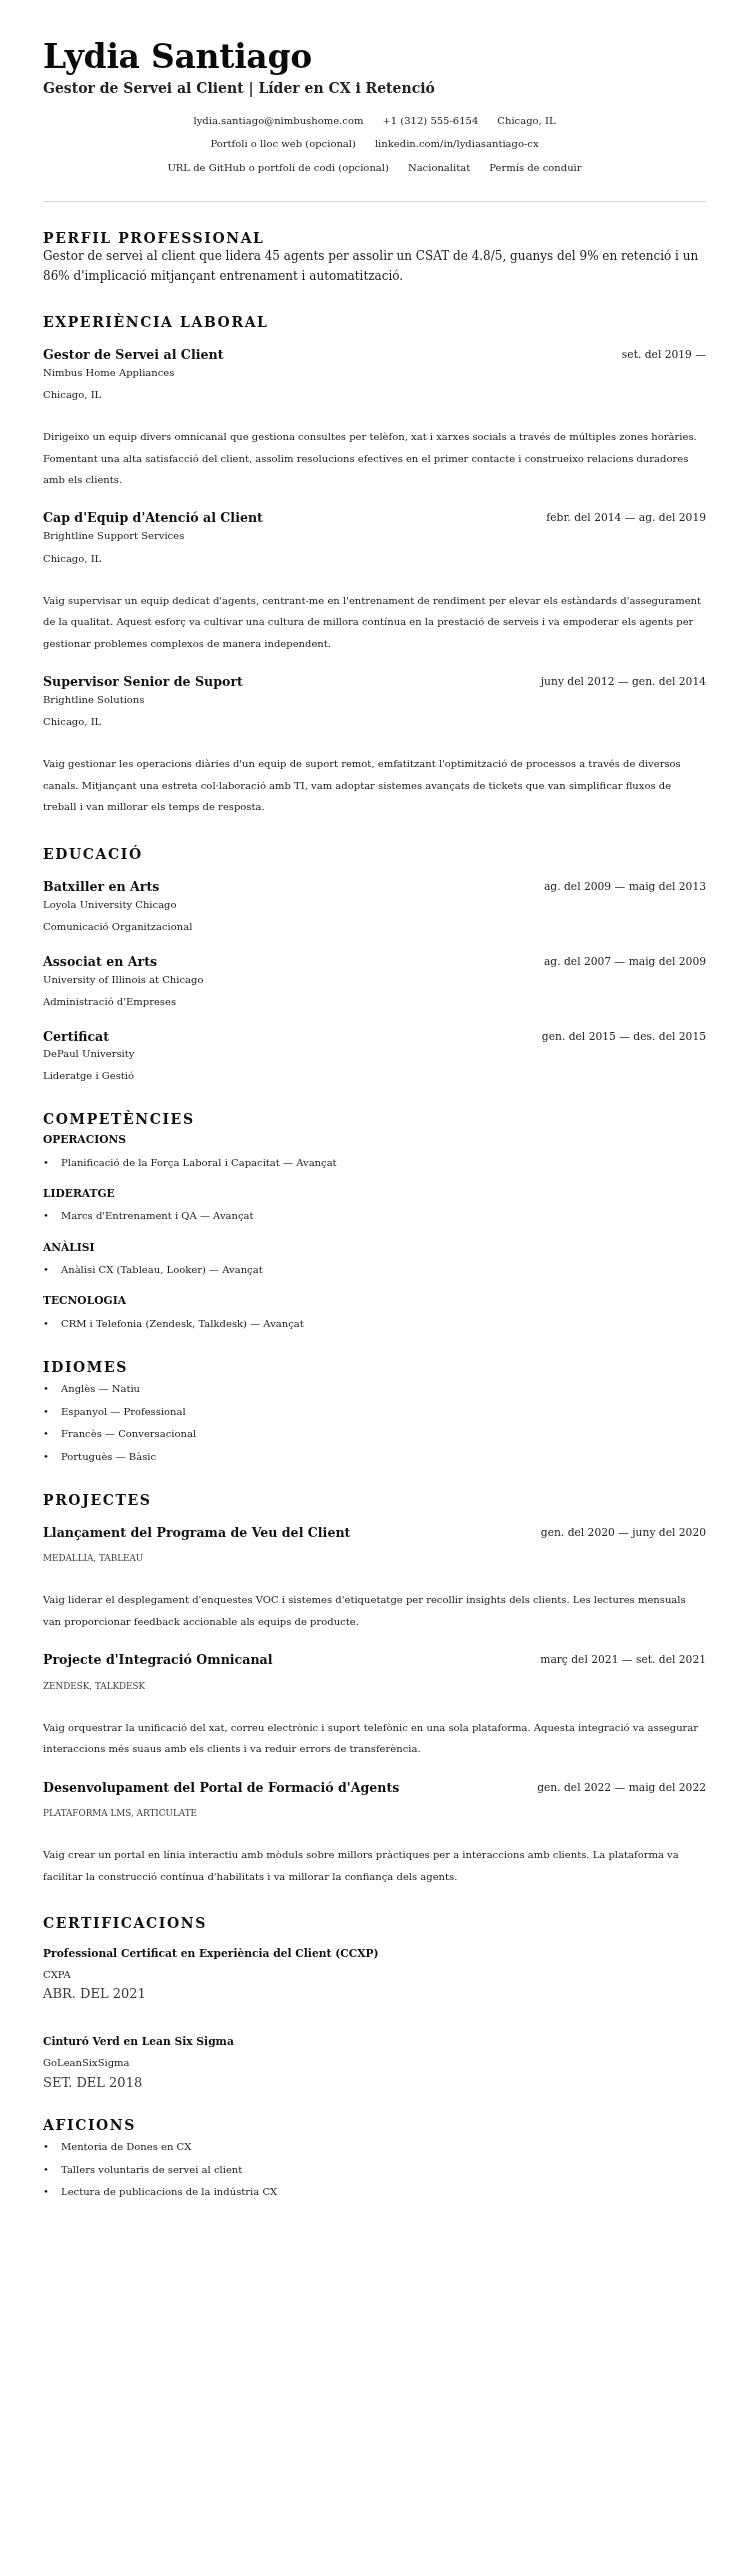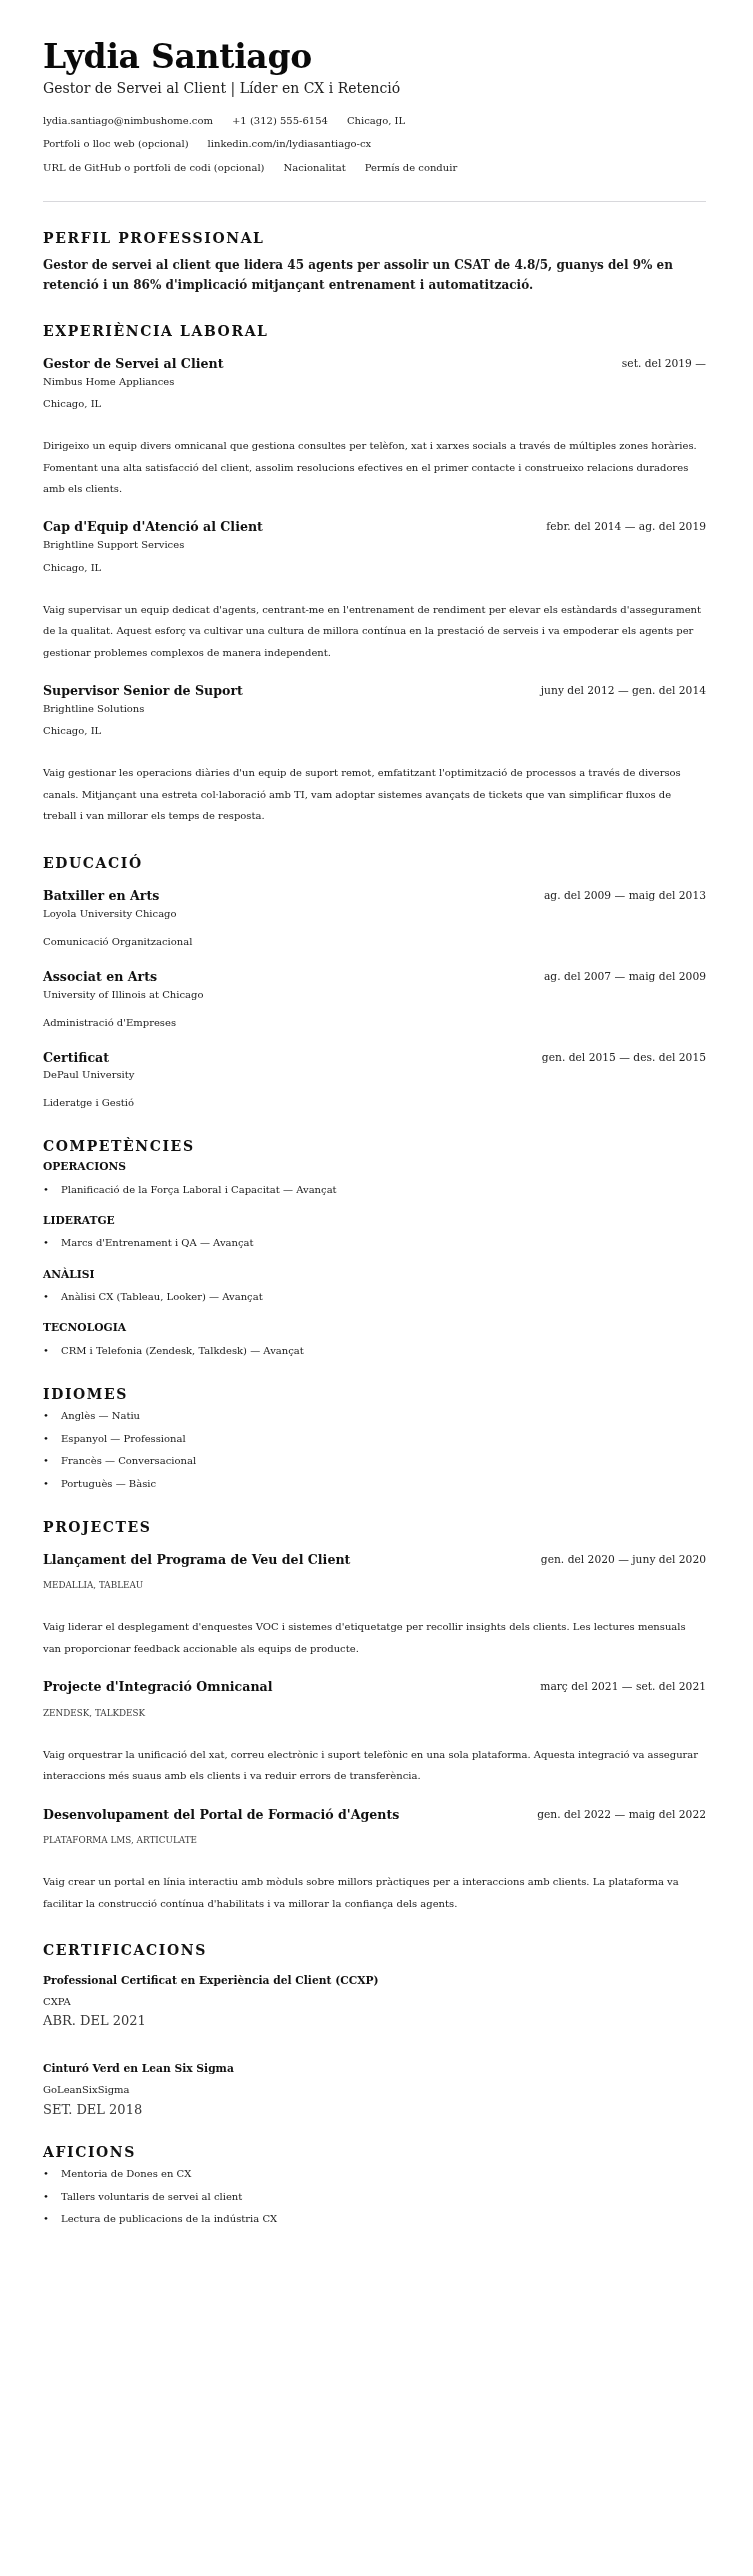--- a/index.html
+++ b/index.html
@@ -6,41 +6,41 @@
     html, body { background: #ffffff; }
     body {
       width: 754px;
       min-height: 2576px;
       font-family: "DejaVu Serif", serif;
       color: #111111;
     }
     .page { padding: 36px 43px 38px 43px; width: 749px; }
 
     .name { font-size: 33px; font-weight: bold; line-height: 41px; color: #0a0a0a; letter-spacing: -0.3px; }
-    .headline { font-size: 14px; line-height: 20px; color: #222; margin-top: 1.3px; }
-    .contact-row { font-size: 10px; line-height: 15px; color: #222; margin-top: 15px; display: flex; gap: 19px; }
+    .headline { font-size: 14px; line-height: 20px; color: #222; margin-top: 1.3px; font-weight: bold; }
+    .contact-row { font-size: 10px; line-height: 15px; color: #222; margin-top: 15px; display: flex; gap: 19px; justify-content: center; }
     .contact-row + .contact-row { margin-top: 8.2px; }
     .divider { height: 1.3px; background: #d8d8dc; margin-top: 26px; border: none; }
 
     .section { margin-top: 30px; }
     .section-title { font-size: 14px; font-weight: bold; letter-spacing: 1.6px; text-transform: uppercase; color: #111; line-height: 12.6px; }
-    .summary { font-size: 12px; line-height: 20px; color: #1a1a1a; margin-top: 10px; font-weight: bold; }
+    .summary { font-size: 12px; line-height: 20px; color: #1a1a1a; margin-top: 1px; }
 
     .entry { margin-top: 17.6px; }
     .entry-head { display: flex; justify-content: space-between; align-items: center; }
     .entry-title { font-size: 12.6px; font-weight: bold; line-height: 17.6px; color: #111; }
     .entry-date { font-size: 10.7px; line-height: 17.6px; color: #222; white-space: nowrap; }
     .entry-sub { font-size: 10px; line-height: 15px; color: #222; margin-top: 1.3px; }
     .entry-loc { font-size: 10px; line-height: 15px; color: #222; margin-top: 7.5px; }
     .entry-desc { font-size: 10px; line-height: 21.4px; color: #1a1a1a; margin-top: 24px; }
     .exp-entry + .exp-entry { margin-top: 19px; }
 
     .edu-entry { margin-top: 17.6px; }
     .edu-entry + .edu-entry { margin-top: 19px; }
-    .edu-line { font-size: 10px; line-height: 15px; color: #222; margin-top: 13px; }
+    .edu-line { font-size: 10px; line-height: 15px; color: #222; margin-top: 7px; }
     .edu-line.first { margin-top: 1.3px; }
 
     .skill-group { margin-top: 6px; }
     .skill-group + .skill-group { margin-top: 16.3px; }
     .skill-cat { font-size: 10.7px; font-weight: bold; line-height: 15px; color: #111; }
     ul.bullets { list-style: none; margin-top: 7.5px; }
     ul.bullets li { font-size: 10px; line-height: 15px; color: #1a1a1a; display: flex; align-items: baseline; }
     ul.bullets li + li { margin-top: 7.5px; }
     .bullet { width: 18px; flex: none; font-size: 10px; color: #111; }
 

